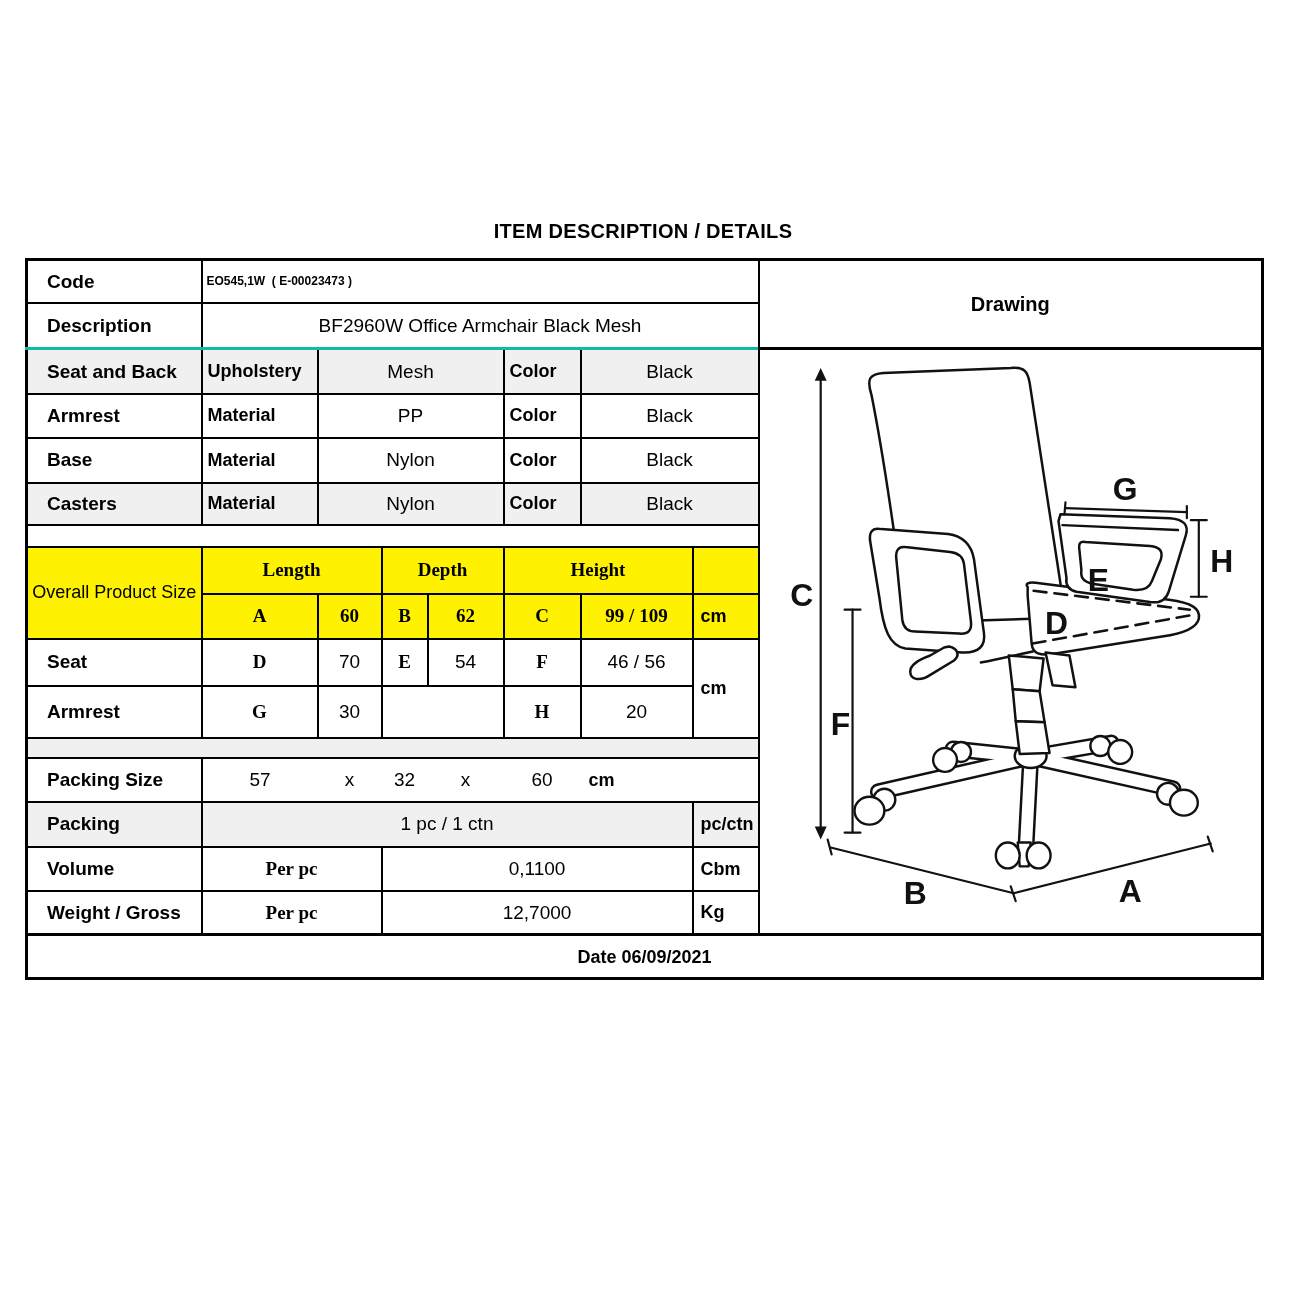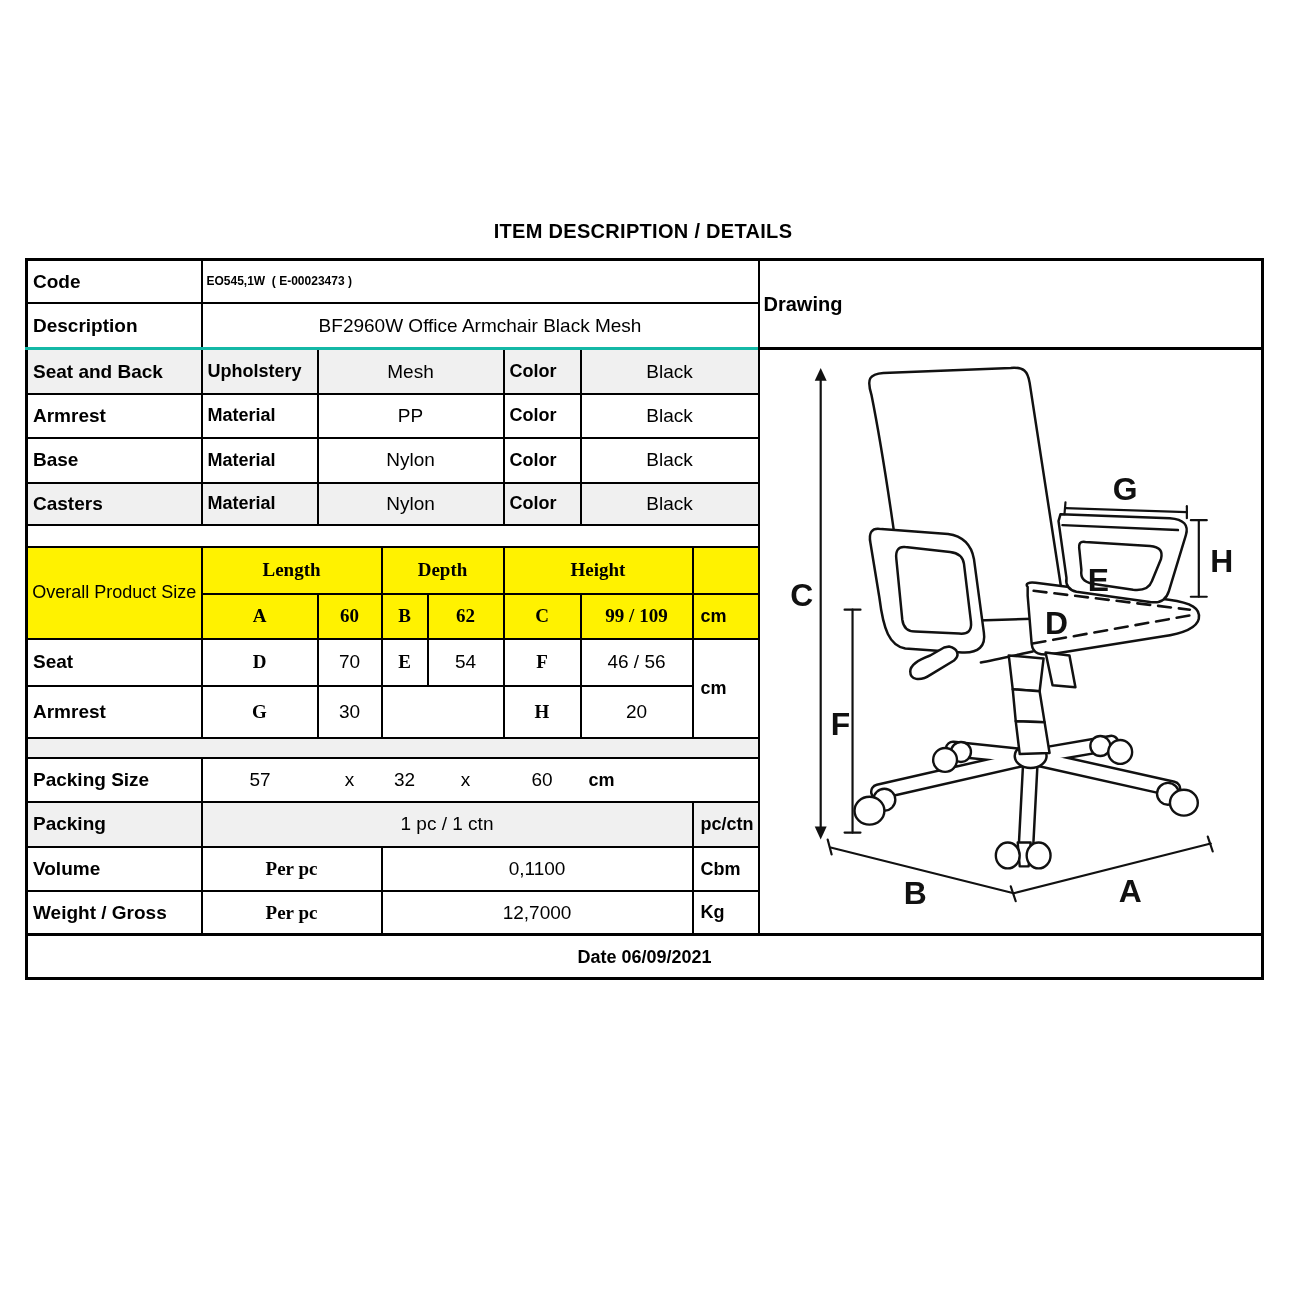--- a/index.html
+++ b/index.html
@@ -14,31 +14,31 @@
   table.spec{
     position:absolute;left:25px;top:258px;width:1236px;
     border-collapse:collapse;table-layout:fixed;
     border:3px solid #000;
   }
   td{
     border:2px solid #000;
     font-size:19px;line-height:1.12;
     padding:0 4px;overflow:hidden;vertical-align:middle;
   }
-  .lbl{font-weight:bold;text-align:left;padding-left:5px;}
+  .lbl{font-weight:bold;text-align:left;padding-left:19px;}
   .prop{font-weight:bold;text-align:left;padding-left:5px;font-size:18px;}
   .val{text-align:center;font-weight:normal;}
   .valb{text-align:center;font-weight:bold;font-family:Liberation Serif, serif;}
   .unit{font-weight:bold;text-align:left;padding-left:7px;font-size:18px;}
   .gray{background:var(--row-gray,#f0f0f0);}
   .yellow{background:var(--highlight-yellow,#fff200);}
   .code-val{font-weight:bold;text-align:left;white-space:pre;font-size:12px;margin-left:20px;}
   .grouplbl{font-weight:normal;text-align:center;font-size:18px;line-height:1.25;}
   tr.descrow td{border-bottom:3px solid #14b8a6;}
-  .drawhead{font-weight:bold;text-align:left;font-size:20px;border-bottom:3px solid #000;}
+  .drawhead{font-weight:bold;text-align:center;font-size:20px;border-bottom:3px solid #000;}
   .drawarea{padding:0;vertical-align:top;}
   .drawarea svg{display:block;width:100%;height:100%;}
   .ps-first{border-right:hidden;}
   .ps-mid{border-left:hidden;border-right:hidden;}
   .ps-last{border-left:hidden;text-align:left;font-weight:bold;padding-left:8px;font-size:18px;}
   .daterow td{border-top:3px solid #000;font-weight:bold;text-align:center;font-size:18px;}
   .gapcell{border-left:2px solid #000;border-right:2px solid #000;}
   svg text.dim{
     font-family:"Liberation Sans","DejaVu Sans",sans-serif;
     font-weight:bold;font-size:32px;fill:#111;text-anchor:middle;

